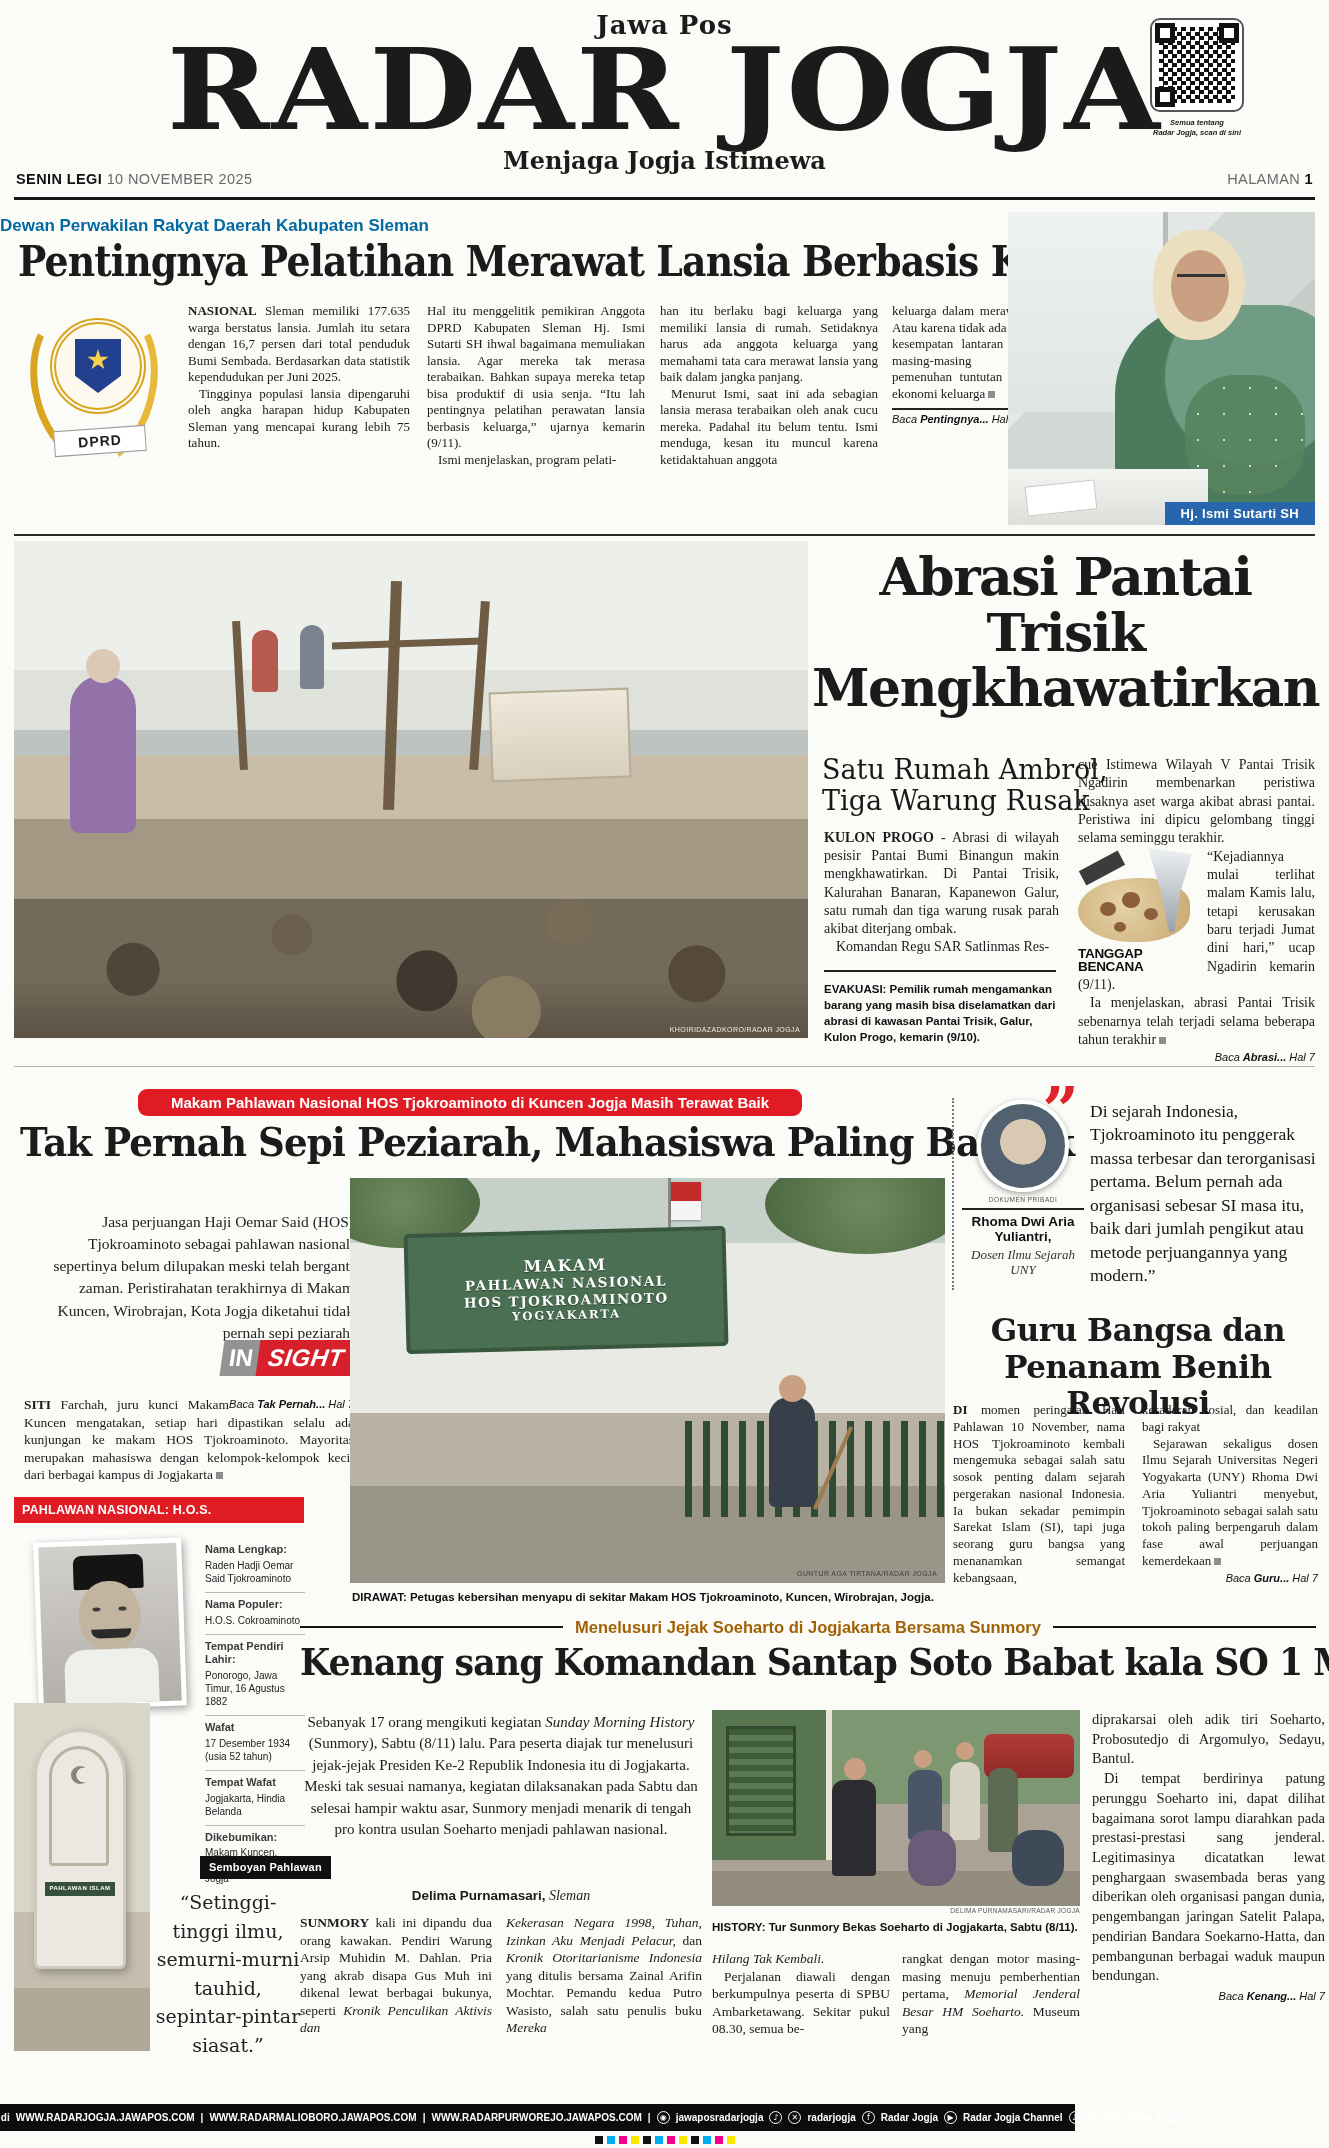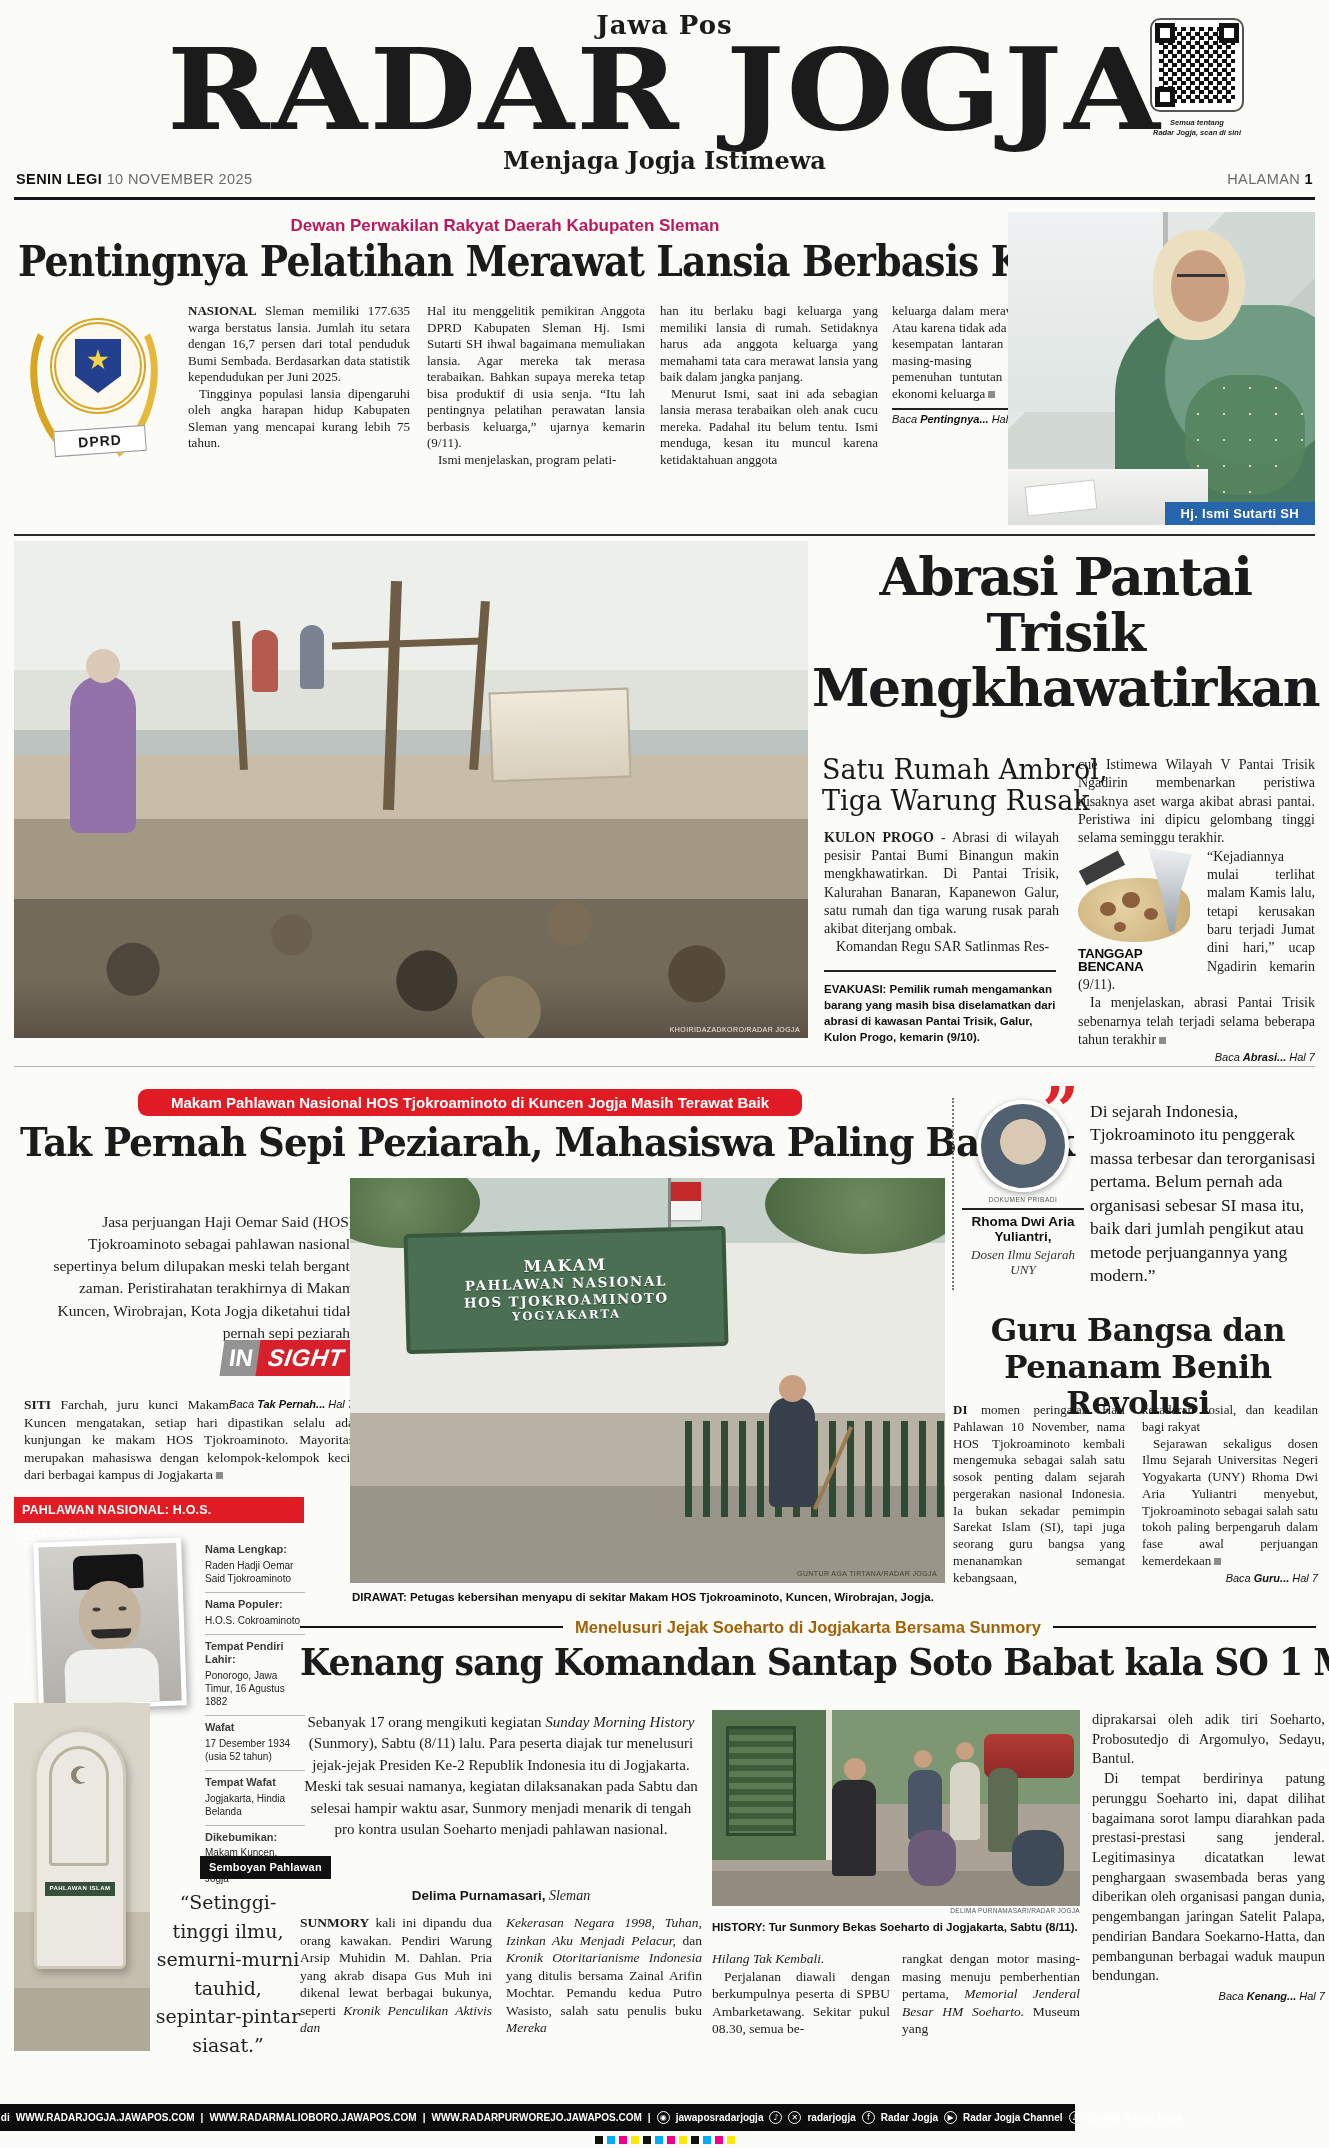--- a/index.html
+++ b/index.html
@@ -13,21 +13,21 @@
 .tagline{top:149px;left:0;right:0;text-align:center;font:700 24px/1 "DejaVu Serif",serif}
 .qr{left:1150px;top:18px;width:94px;height:94px;border:2px solid #555;border-radius:10px;background:#fff;padding:7px}
 .qr-inner{width:100%;height:100%;background:repeating-conic-gradient(#111 0 25%,#fff 0 50%) 0 0/9px 9px;position:relative}
 .qr-eye{position:absolute;width:20px;height:20px;border:5px solid #111;background:#fff}
 .qr-cap{left:1138px;top:118px;width:118px;text-align:center;font:italic 700 7.5px/1.35 "Liberation Sans",sans-serif;color:#222}
 .dateline{left:16px;right:16px;top:172px;display:flex;justify-content:space-between;font:400 14.5px/1 "Liberation Sans",sans-serif;color:#6b6b6b;letter-spacing:.4px}
 .dateline b{color:#111}
 .rule-main{left:14px;right:14px;top:197px;height:3px;background:#151515}
 
 
-.a1-kicker{left:0;top:217px;width:1010px;text-align:center;font:700 17px/1 "Liberation Sans",sans-serif;color:#be185d}
+.a1-kicker{left:0;top:217px;width:1010px;text-align:left;font:700 17px/1 "Liberation Sans",sans-serif;color:#0369a1}
 .a1-head{left:18px;top:241px;width:1000px;font:700 42px/1 "DejaVu Serif",serif;letter-spacing:-1px;white-space:nowrap;transform:scaleX(.9);transform-origin:left center}
 .dprd{left:30px;top:300px;width:140px;height:200px}
 .laurel{position:absolute;width:116px;height:168px;border:7px solid transparent;border-radius:50%}
 .laurel.l1{left:2px;top:2px;border-left-color:#d9a520;transform:rotate(-14deg)}
 .laurel.l2{left:10px;top:2px;border-right-color:#e7b93a;transform:rotate(14deg)}
 .dprd-badge{position:absolute;left:20px;top:18px;width:96px;height:96px;border-radius:50%;border:6px double #d9a520;background:#fdf9ee;display:flex;align-items:center;justify-content:center}
 .dprd-shield{width:46px;height:54px;background:#23408f;clip-path:polygon(0 0,100% 0,100% 68%,50% 100%,0 68%);display:flex;align-items:flex-start;justify-content:center;padding-top:10px}
 .star{width:22px;height:22px;background:#f6d14a;clip-path:polygon(50% 0,61% 35%,98% 35%,68% 57%,79% 91%,50% 70%,21% 91%,32% 57%,2% 35%,39% 35%)}
 .dprd-ribbon{position:absolute;left:24px;top:128px;width:92px;height:26px;background:#fff;border:1.5px solid #999;transform:rotate(-4deg);display:flex;align-items:center;justify-content:center;font:700 14px "Liberation Sans",sans-serif;letter-spacing:1px}
 .a1col{top:303px;font:400 13px/1.27 "Liberation Serif",serif;text-align:justify}

